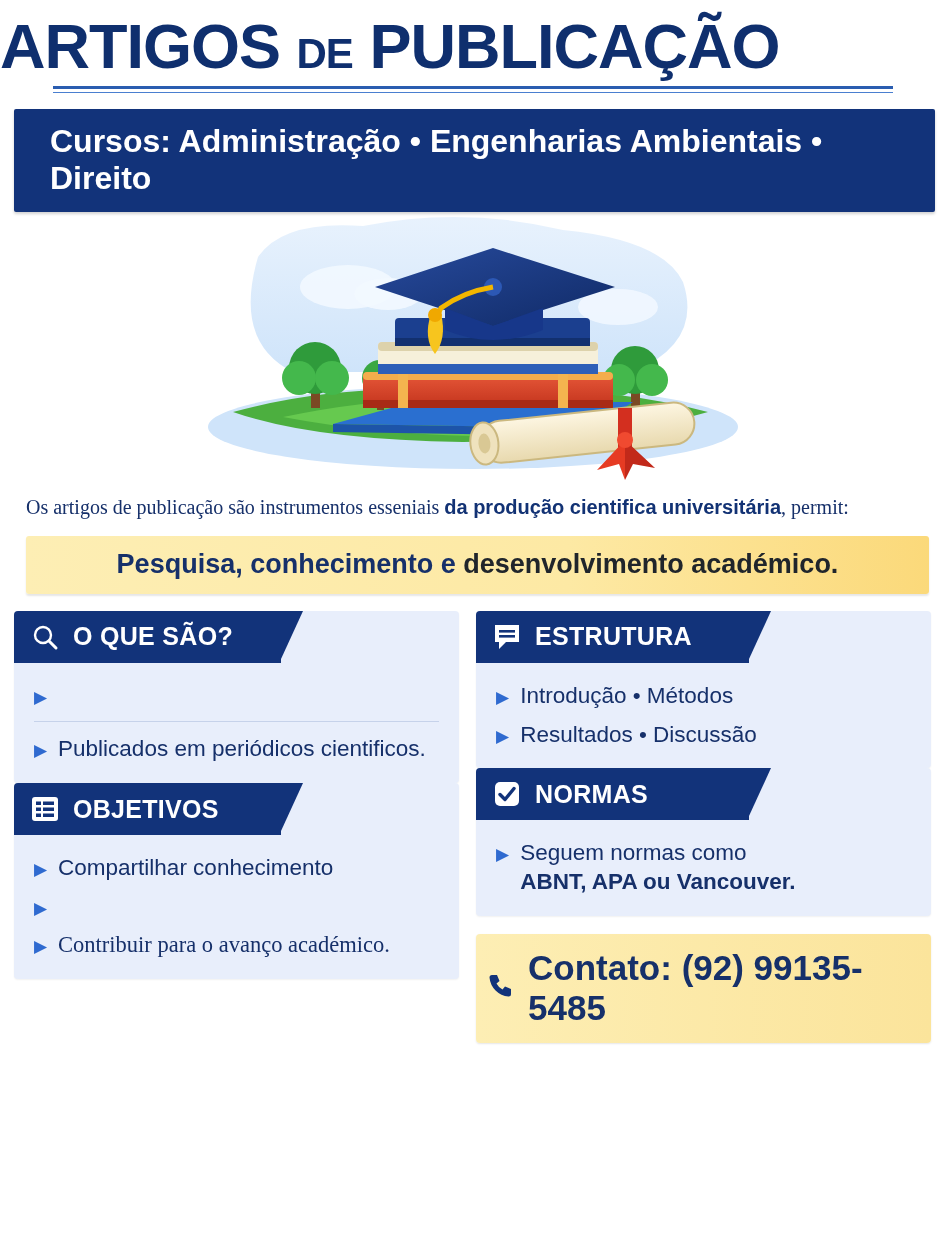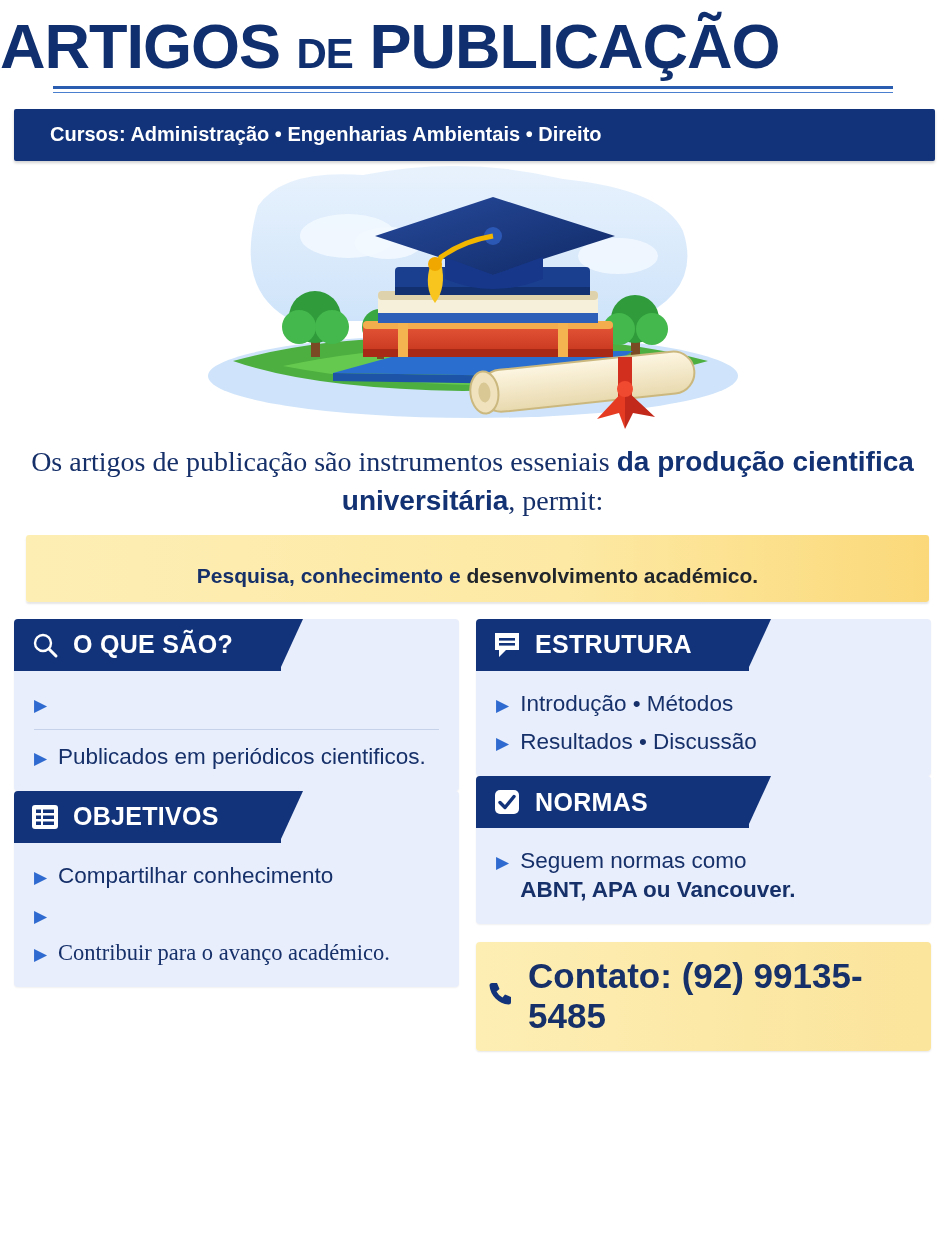--- a/index.html
+++ b/index.html
@@ -43,21 +43,21 @@
     width: 840px;
     margin: 3px auto 0;
     border-bottom: 1px solid #4a7fd0;
   }
 
   
   .subbanner {
     margin: 16px 10px 0 14px;
     background: #12337a;
     color: #ffffff;
-    font-size: 20px;
+    font-size: 32px;
     font-weight: bold;
     padding: 14px 20px 15px 36px;
     position: relative;
     border-radius: 2px;
     box-shadow: 0 2px 3px rgba(0,0,0,.18);
   }
   .subbanner::after {
     content: "";
     position: absolute;
     right: -0px;
@@ -71,40 +71,39 @@
   .illus {
     width: 100%;
     height: 278px;
     position: relative;
   }
   .illus svg { display: block; margin: 0 auto; }
 
   
   .lead {
     margin: 4px 26px 0 26px;
-    text-align: center;
-    font-size: 28px;
+    font-size: 20px;
     line-height: 1.38;
     color: #16306a;
     font-family: "Liberation Serif", serif;
   }
   .lead b {
     font-family: "Liberation Sans", sans-serif;
     font-weight: bold;
     color: #123274;
   }
 
   
   .hl {
     margin: 14px 16px 0 26px;
     background: linear-gradient(90deg,#fdeeb4 0%, #fde9a4 60%, #fbd97a 100%);
     border-radius: 3px;
-    padding: 29px 10px 14px 10px;
+    padding: 13px 10px 14px 10px;
     text-align: center;
-    font-size: 21px;
+    font-size: 27px;
     font-weight: bold;
     color: #16306a;
     box-shadow: 0 2px 2px rgba(0,0,0,.10);
     position: relative;
   }
   .hl .plain { font-weight: bold; }
   .hl .dark { color: #20252b; }
 
   
   .cols {

